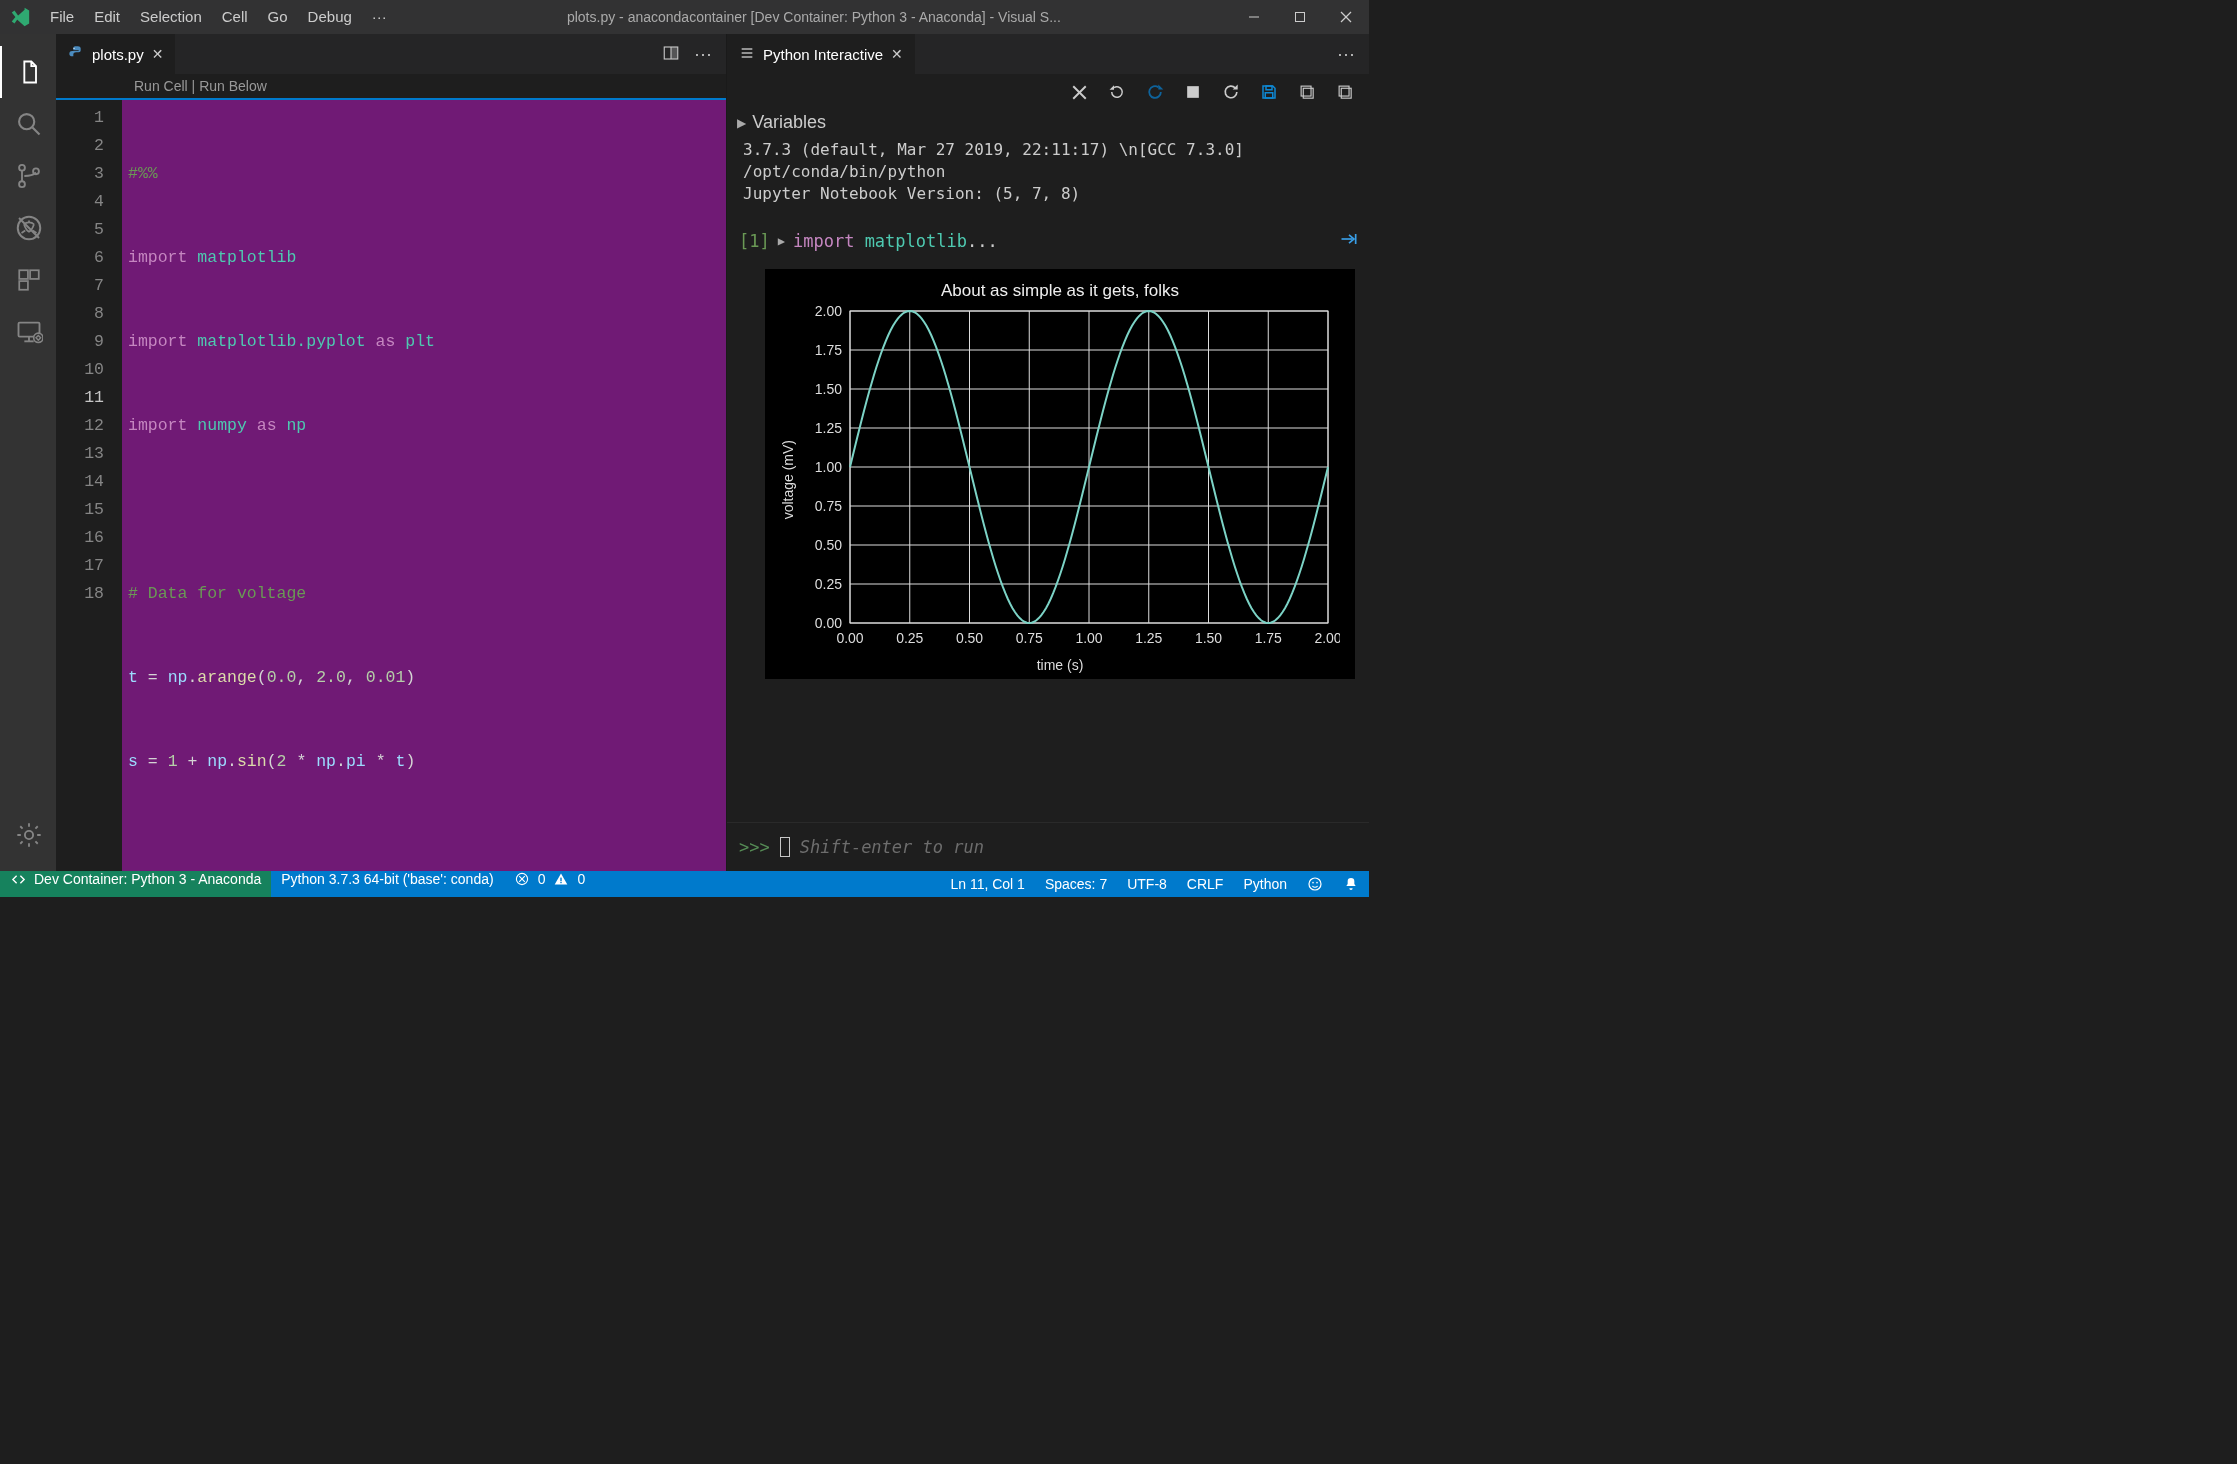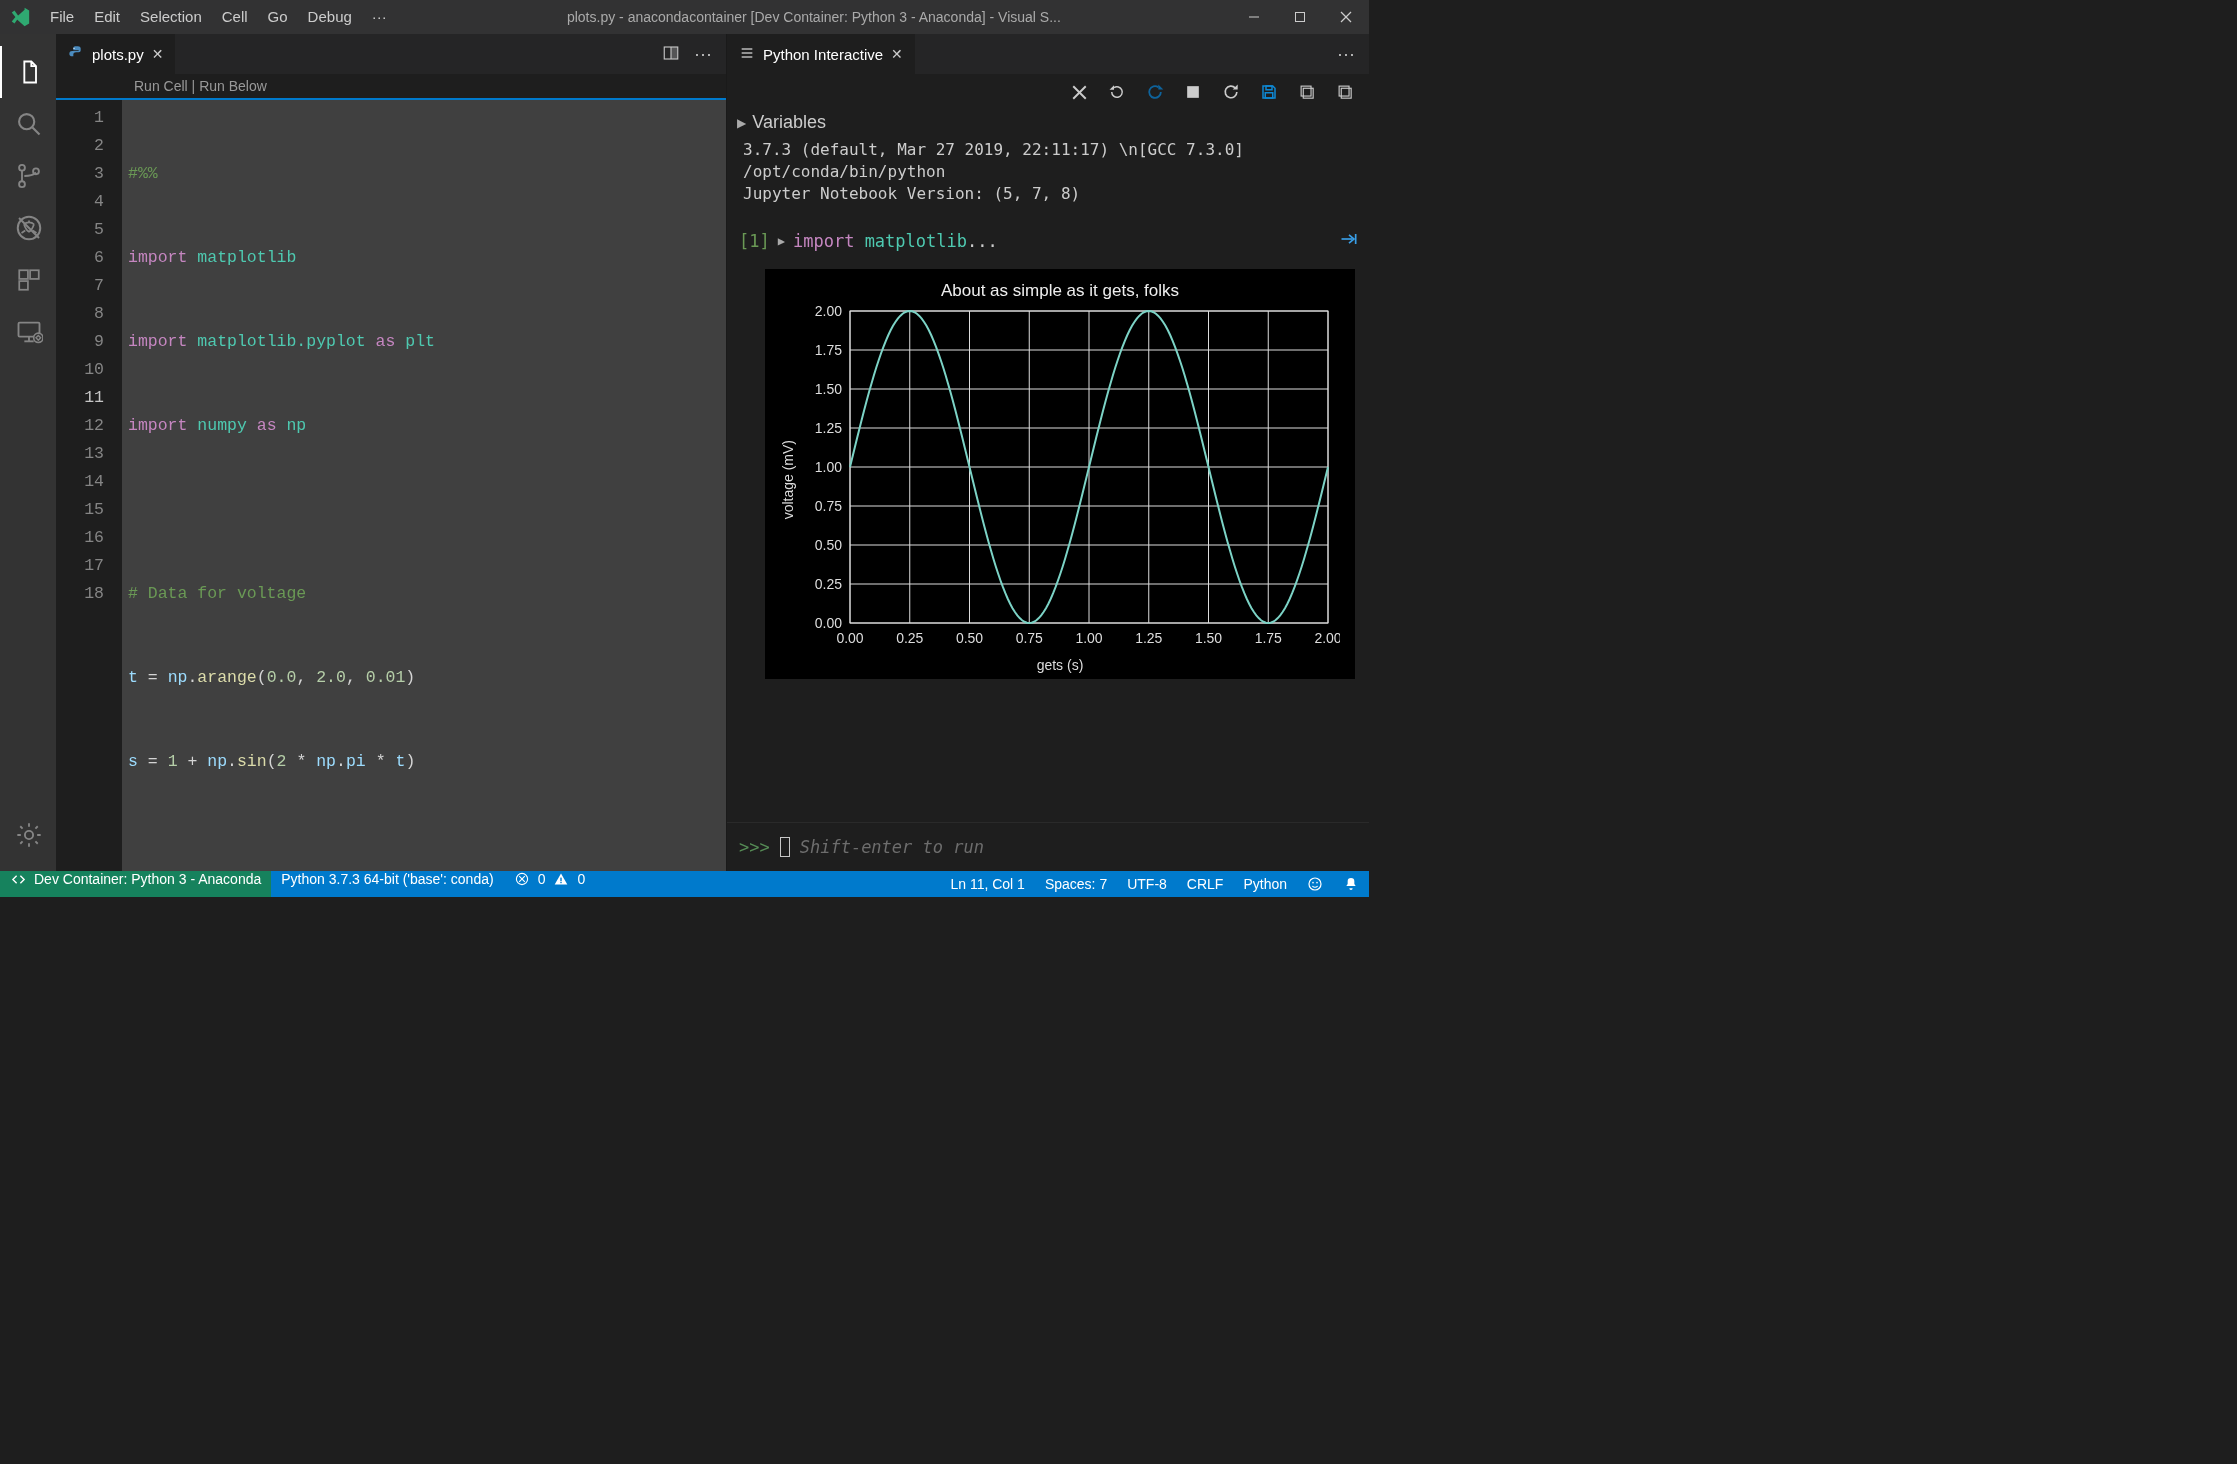--- a/index.html
+++ b/index.html
@@ -36,21 +36,21 @@
     padding-top:12px;
   }
   .activitybar .ab-item { width:56px; height:52px; display:flex; justify-content:center; align-items:center; color:#858585; border-left:2px solid transparent; }
   .activitybar .ab-item.active { color:#fff; border-left-color:#fff; }
   .activitybar .ab-bottom { margin-top:auto; margin-bottom:10px; }
   
   .main {
     position:absolute; left:56px; right:0; top:34px; bottom:26px;
     display:flex;
   }
-  .editor-group { flex:0 0 670px; display:flex; flex-direction:column; background:#404040; }
+  .editor-group { flex:0 0 670px; display:flex; flex-direction:column; background:#701a75; }
   .interactive-group { flex:1; display:flex; flex-direction:column; background:#1e1e1e; border-left:1px solid #1a1a1a; }
   
   .tabs { height:40px; display:flex; align-items:stretch; background:#252526; }
   .tab { display:flex; align-items:center; padding:0 12px; background:#1e1e1e; border-right:1px solid #252526; color:#fff; font-size:15px; gap:8px; }
   .tab .tab-close { color:#ccc; font-size:14px; }
   .tabs .tabs-right { margin-left:auto; display:flex; align-items:center; gap:14px; padding-right:14px; color:#aaa; }
   
   .codelens { padding:4px 0 4px 78px; color:#999; font-size:14px; border-bottom:2px solid #007acc; background:#1e1e1e; }
   .codelens span { cursor:pointer; }
   
@@ -399,21 +399,21 @@
               <text x="42" y="245" text-anchor="end">0.50</text>
               <text x="42" y="206" text-anchor="end">0.75</text>
               <text x="42" y="167" text-anchor="end">1.00</text>
               <text x="42" y="128" text-anchor="end">1.25</text>
               <text x="42" y="89" text-anchor="end">1.50</text>
               <text x="42" y="50" text-anchor="end">1.75</text>
               <text x="42" y="11" text-anchor="end">2.00</text>
               <path d="M50 162 L52.39 152.2046789534271 L54.78 142.44801556396854 L57.17 132.76851492462697 L59.56 123.20437760228265 L61.95 113.79334887750821 L64.34 104.57256978119025 L66.73 95.57843051584865 L69.12 86.84642684013244 L71.50999999999999 78.41101998327653 L73.9 70.3055006423742 L76.28999999999999 62.56185759920439 L78.67999999999999 55.21065147512462 L81.07 48.28089412225984 L83.46 41.79993412697689 L85.85 35.79334887750821 L88.24000000000001 30.28484362168564 L90.63 25.296157913157288 L93.02000000000001 20.846979815300926 L95.41 16.954868201432816 L97.80000000000001 13.635183457956032 L100.19000000000001 10.901026863933566 L102.58000000000001 8.763188886324542 L104.97000000000001 7.2301065949414465 L107.36000000000001 6.307830365189659 L109.75000000000001 6 L112.14000000000001 6.307830365189659 L114.53000000000002 7.2301065949414465 L116.92000000000002 8.763188886324599 L119.31000000000002 10.901026863933566 L121.70000000000002 13.635183457956089 L124.09000000000003 16.954868201432816 L126.48000000000003 20.84697981530104 L128.87000000000003 25.296157913157344 L131.26000000000005 30.284843621685695 L133.65000000000003 35.793348877508265 L136.04000000000002 41.79993412697701 L138.43000000000004 48.280894122259895 L140.82000000000005 55.21065147512468 L143.21000000000004 62.56185759920453 L145.60000000000005 70.30550064237437 L147.99000000000007 78.41101998327667 L150.38000000000005 86.84642684013261 L152.77000000000004 95.5784305158488 L155.16000000000005 104.5725697811904 L157.55000000000007 113.79334887750838 L159.94000000000005 123.20437760228285 L162.33000000000004 132.76851492462717 L164.72000000000006 142.44801556396877 L167.11000000000007 152.2046789534274 L169.50000000000006 162.0000000000002 L171.89000000000004 171.7953210465731 L174.28000000000006 181.55198443603166 L176.67000000000007 191.23148507537326 L179.06000000000006 200.79562239771758 L181.45000000000007 210.20665112249205 L183.84000000000006 219.42743021881 L186.23000000000008 228.42156948415158 L188.62000000000006 237.15357315986785 L191.01000000000008 245.58898001672367 L193.40000000000006 253.694499357626 L195.79000000000008 261.4381424007958 L198.1800000000001 268.78934852487566 L200.57000000000008 275.7191058777404 L202.9600000000001 282.20006587302333 L205.35000000000008 288.206651122492 L207.7400000000001 293.71515637831453 L210.13000000000008 298.7038420868429 L212.5200000000001 303.1530201846992 L214.91000000000008 307.04513179856735 L217.3000000000001 310.3648165420441 L219.6900000000001 313.09897313606655 L222.0800000000001 315.2368111136755 L224.4700000000001 316.7698934050586 L226.8600000000001 317.6921696348104 L229.2500000000001 318 L231.6400000000001 317.69216963481034 L234.03000000000011 316.7698934050585 L236.4200000000001 315.23681111367534 L238.81000000000012 313.0989731360663 L241.20000000000013 310.36481654204385 L243.59000000000012 307.04513179856707 L245.98000000000013 303.15302018469885 L248.37000000000012 298.7038420868425 L250.76000000000013 293.71515637831413 L253.15000000000012 288.2066511224915 L255.54000000000013 282.2000658730228 L257.9300000000001 275.7191058777398 L260.32000000000016 268.7893485248751 L262.71000000000015 261.43814240079513 L265.10000000000014 253.69449935762538 L267.4900000000001 245.58898001672296 L269.8800000000001 237.1535731598671 L272.27000000000015 228.4215694841509 L274.66000000000014 219.42743021880923 L277.0500000000002 210.20665112249134 L279.44000000000017 200.79562239771678 L281.83000000000015 191.23148507537252 L284.22000000000014 181.55198443603084 L286.6100000000001 171.79532104657233 L289.00000000000017 161.99999999999935 L291.39000000000016 152.2046789534265 L293.7800000000002 142.44801556396783 L296.1700000000002 132.76851492462634 L298.5600000000002 123.204377602282 L300.95000000000016 113.79334887750758 L303.34000000000015 104.57256978118969 L305.73000000000013 95.57843051584805 L308.1200000000002 86.84642684013187 L310.51000000000016 78.4110199832759 L312.9000000000002 70.30550064237366 L315.2900000000002 62.56185759920385 L317.6800000000002 55.21065147512405 L320.07000000000016 48.28089412225927 L322.4600000000002 41.79993412697644 L324.8500000000002 35.79334887750775 L327.2400000000002 30.28484362168524 L329.6300000000002 25.29615791315689 L332.0200000000002 20.846979815300642 L334.4100000000002 16.954868201432475 L336.8000000000002 13.635183457955804 L339.1900000000002 10.901026863933339 L341.5800000000002 8.763188886324428 L343.9700000000002 7.23010659494139 L346.3600000000002 6.307830365189602 L348.7500000000002 6 L351.1400000000002 6.307830365189659 L353.5300000000002 7.23010659494156 L355.92000000000024 8.76318888632477 L358.31000000000023 10.901026863933737 L360.7000000000002 13.635183457956316 L363.0900000000002 16.954868201433158 L365.48000000000025 20.84697981530138 L367.87000000000023 25.296157913157685 L370.2600000000002 30.284843621686093 L372.65000000000026 35.79334887750866 L375.04000000000025 41.79993412697752 L377.43000000000023 48.28089412226046 L379.8200000000002 55.21065147512519 L382.21000000000026 62.56185759920501 L384.60000000000025 70.30550064237505 L386.99000000000024 78.41101998327736 L389.3800000000002 86.84642684013326 L391.77000000000027 95.57843051584945 L394.16000000000025 104.57256978119128 L396.55000000000024 113.7933488775092 L398.9400000000003 123.20437760228361 L401.33000000000027 132.7685149246279 L403.72000000000025 142.4480155639694 L406.11000000000024 152.2046789534282 L408.5000000000003 162.00000000000105 L410.89000000000027 171.79532104657386 L413.28000000000026 181.5519844360324 L415.6700000000003 191.23148507537417 L418.0600000000003 200.79562239771843 L420.4500000000003 210.20665112249281 L422.84000000000026 219.42743021881068 L425.2300000000003 228.42156948415243 L427.6200000000003 237.15357315986859 L430.0100000000003 245.5889800167244 L432.40000000000026 253.69449935762665 L434.7900000000003 261.4381424007964 L437.1800000000003 268.78934852487635 L439.5700000000003 275.71910587774096 L441.9600000000003 282.20006587302385 L444.3500000000003 288.2066511224924 L446.7400000000003 293.71515637831504 L449.1300000000003 298.70384208684334 L451.5200000000003 303.1530201846995 L453.9100000000003 307.04513179856764 L456.3000000000003 310.36481654204437 L458.6900000000003 313.0989731360668 L461.0800000000003 315.2368111136757 L463.4700000000003 316.76989340505867 L465.8600000000003 317.69216963481045 L468.25000000000034 318 L470.6400000000003 317.6921696348103 L473.0300000000003 316.7698934050584 L475.4200000000003 315.23681111367523 L477.81000000000034 313.0989731360661 L480.20000000000033 310.36481654204357 L482.5900000000003 307.0451317985668 L484.98000000000036 303.15302018469856 L487.37000000000035 298.70384208684203 L489.76000000000033 293.7151563783136 L492.1500000000003 288.20665112249105 L494.54000000000036 282.2000658730223 L496.93000000000035 275.71910587773937 L499.32000000000033 268.7893485248744 L501.7100000000003 261.43814240079456 L504.10000000000036 253.69449935762475 L506.49000000000035 245.58898001672242 L508.88000000000034 237.1535731598663 L511.2700000000004 228.42156948415004 L513.6600000000003 219.4274302188085 L516.0500000000004 210.20665112249054 L518.4400000000003 200.79562239771587 L520.8300000000004 191.23148507537158 L523.2200000000004 181.55198443603004 L525.6100000000004 171.79532104657153 L528.0000000000003 161.9999999999987 " class="curve"></path>
             </svg>
         </div>
-        <div class="chart-xlabel">gets (s)</div>
+        <div class="chart-xlabel">time (s)</div>
       </div>
     </div>
     <div class="repl-footer">
       <span class="prompt-sym">&gt;&gt;&gt;</span>
       <span class="caret-box"></span>
       <span class="placeholder">Shift-enter to run</span>
     </div>
   </div>
 </div>
 

